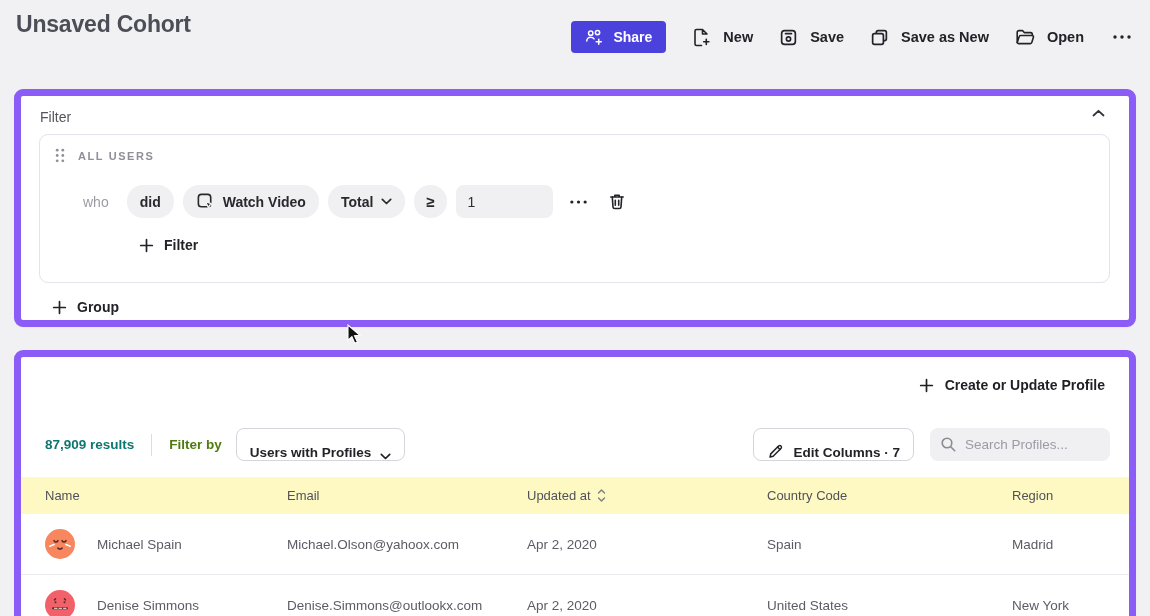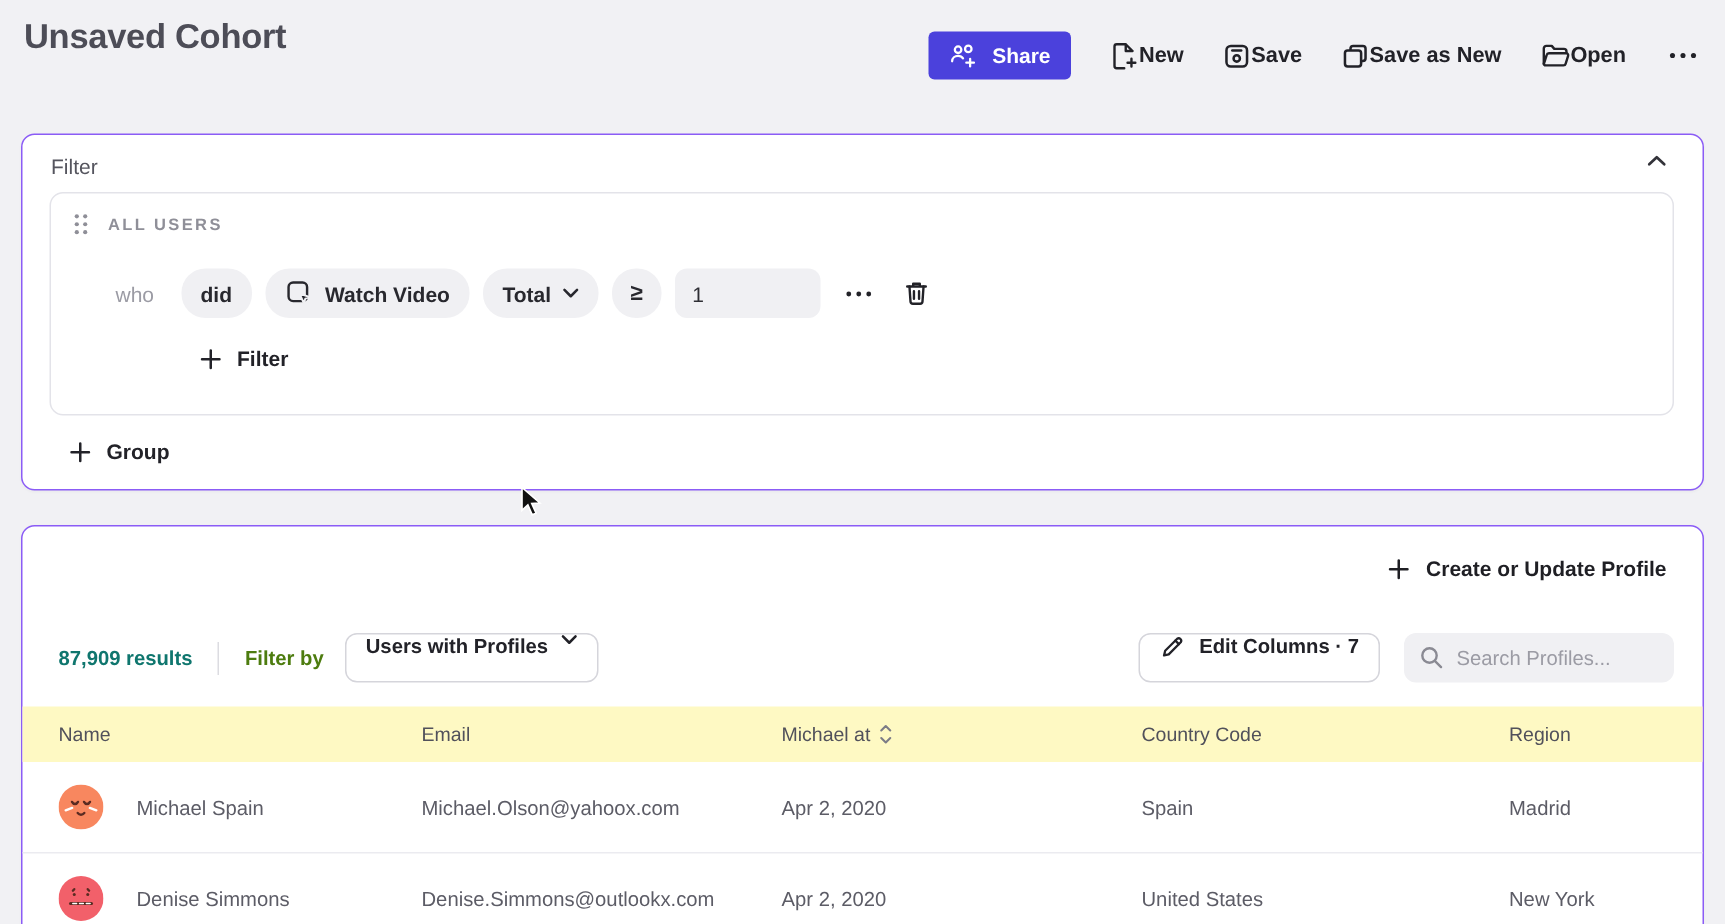--- a/index.html
+++ b/index.html
@@ -21,30 +21,30 @@
     position:absolute; right:16px; top:21px;
     display:flex; align-items:center; gap:26px; height:32px;
   }
   .btn-share {
     display:flex; align-items:center; gap:9px;
     height:32px; padding:0 14px; border:none; border-radius:4px;
     background:#4b41dc; color:#fff; font-family:inherit;
     font-size:14px; font-weight:700; cursor:pointer;
   }
   .btn-text {
-    display:flex; align-items:center; gap:0;
+    display:flex; align-items:center; gap:12px;
     background:none; border:none; cursor:pointer; font-family:inherit;
     font-size:14.5px; font-weight:700; color:#222228;
   }
   .btn-icon-only { background:none; border:none; cursor:pointer; color:#222228; padding:2px; }
 
   
   .card {
     position:absolute; left:14px; right:14px;
-    background:#fff; border:1px solid #8b5cf6; border-radius:9px;
+    background:#fff; border:7px solid #8b5cf6; border-radius:9px;
     box-shadow:0 1px 2px rgba(40,40,60,.04);
   }
   .filter-card { top:89px; height:238px; }
   .results-card { top:350px; height:330px; }
 
   
   .filter-title { position:absolute; left:19px; top:13px; font-size:14px; color:#55555e; }
   .collapse-btn { position:absolute; right:24px; top:13px; background:none; border:none; cursor:pointer; color:#33333a; }
   .subcard {
     position:absolute; left:18px; right:19px; top:38px; height:149px;
@@ -87,21 +87,21 @@
     font-size:14px; font-weight:700; color:#1f1f24;
   }
   .toolbar {
     position:absolute; top:71px; left:24px; right:19px; height:33px;
     display:flex; align-items:center;
   }
   .results-count { font-size:13.5px; font-weight:700; color:#0f766e; }
   .v-divider { width:1px; height:22px; background:#dcdce1; margin:0 17px; }
   .filter-by-label { font-size:13.5px; font-weight:700; color:#4d7c0f; margin-right:14px; }
   .select-btn, .outline-btn {
-    display:flex; align-items:flex-start; gap:9px;
+    display:flex; align-items:flex-end; gap:9px;
     height:33px; padding:0 13px; border:1px solid #d5d5db; border-radius:8px;
     background:#fff; font-family:inherit; font-size:13.5px; font-weight:700;
     color:#222228; cursor:pointer; white-space:nowrap;
   }
   .toolbar-spacer { flex:1; }
   .search-box {
     margin-left:16px; width:180px; height:33px;
     background:#f0f0f3; border-radius:8px;
     display:flex; align-items:center; gap:8px; padding:0 10px;
   }
@@ -347,21 +347,21 @@
         </svg>
       </span>
       <input class="search-input" type="text" placeholder="Search Profiles..." style="">
     </div>
   </div>
 
   <div class="table-header grid-cols">
     <span>Name</span>
     <span>Email</span>
     <span class="th-sortable">
-      <span>Michael at</span>
+      <span>Updated at</span>
       <span class="sort-icon">
         <svg width="9" height="13" viewBox="0 0 9 13" fill="none" stroke="currentColor" stroke-width="1.4" stroke-linecap="round" stroke-linejoin="round">
           <path d="M1.5 4 4.5 1 7.5 4"></path>
             <path d="M1.5 9 4.5 12 7.5 9"></path>
         </svg>
       </span>
     </span>
     <span>Country Code</span>
     <span>Region</span>
   </div>

